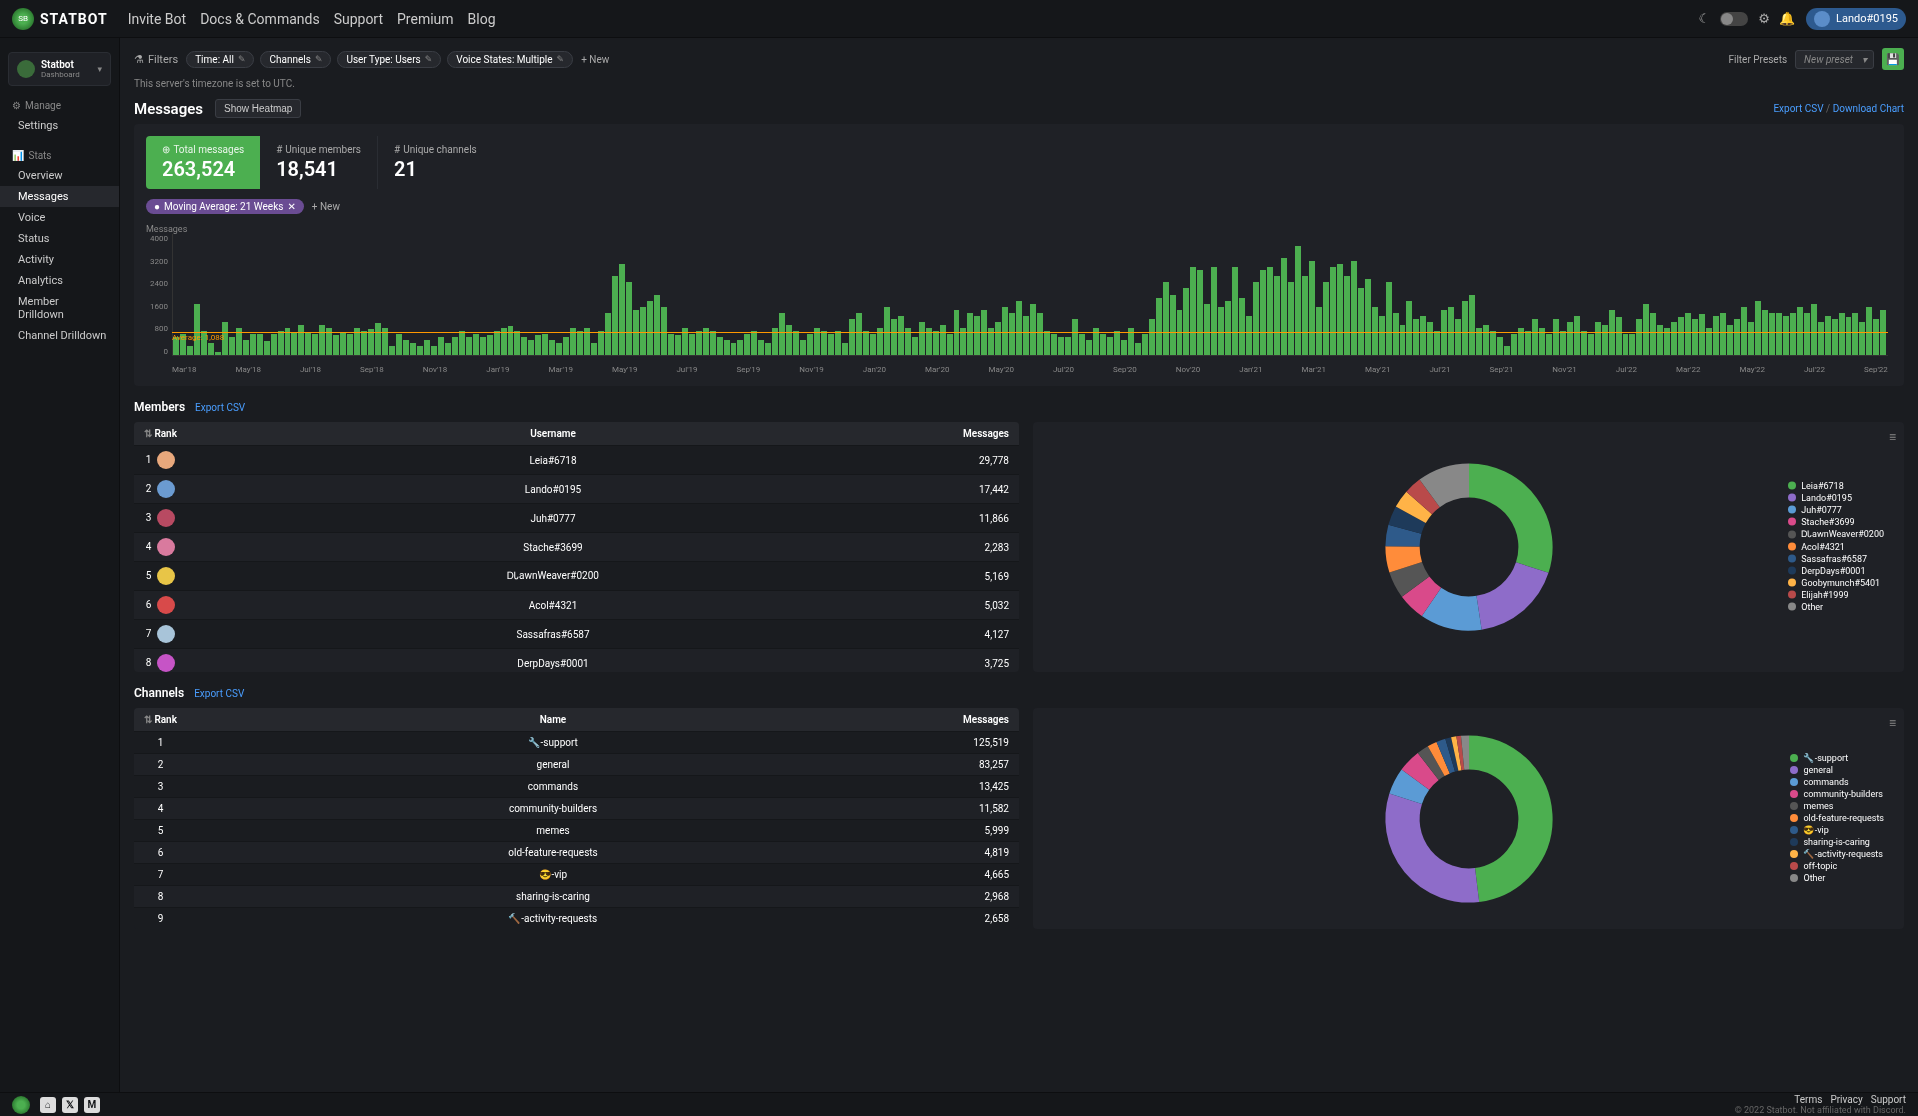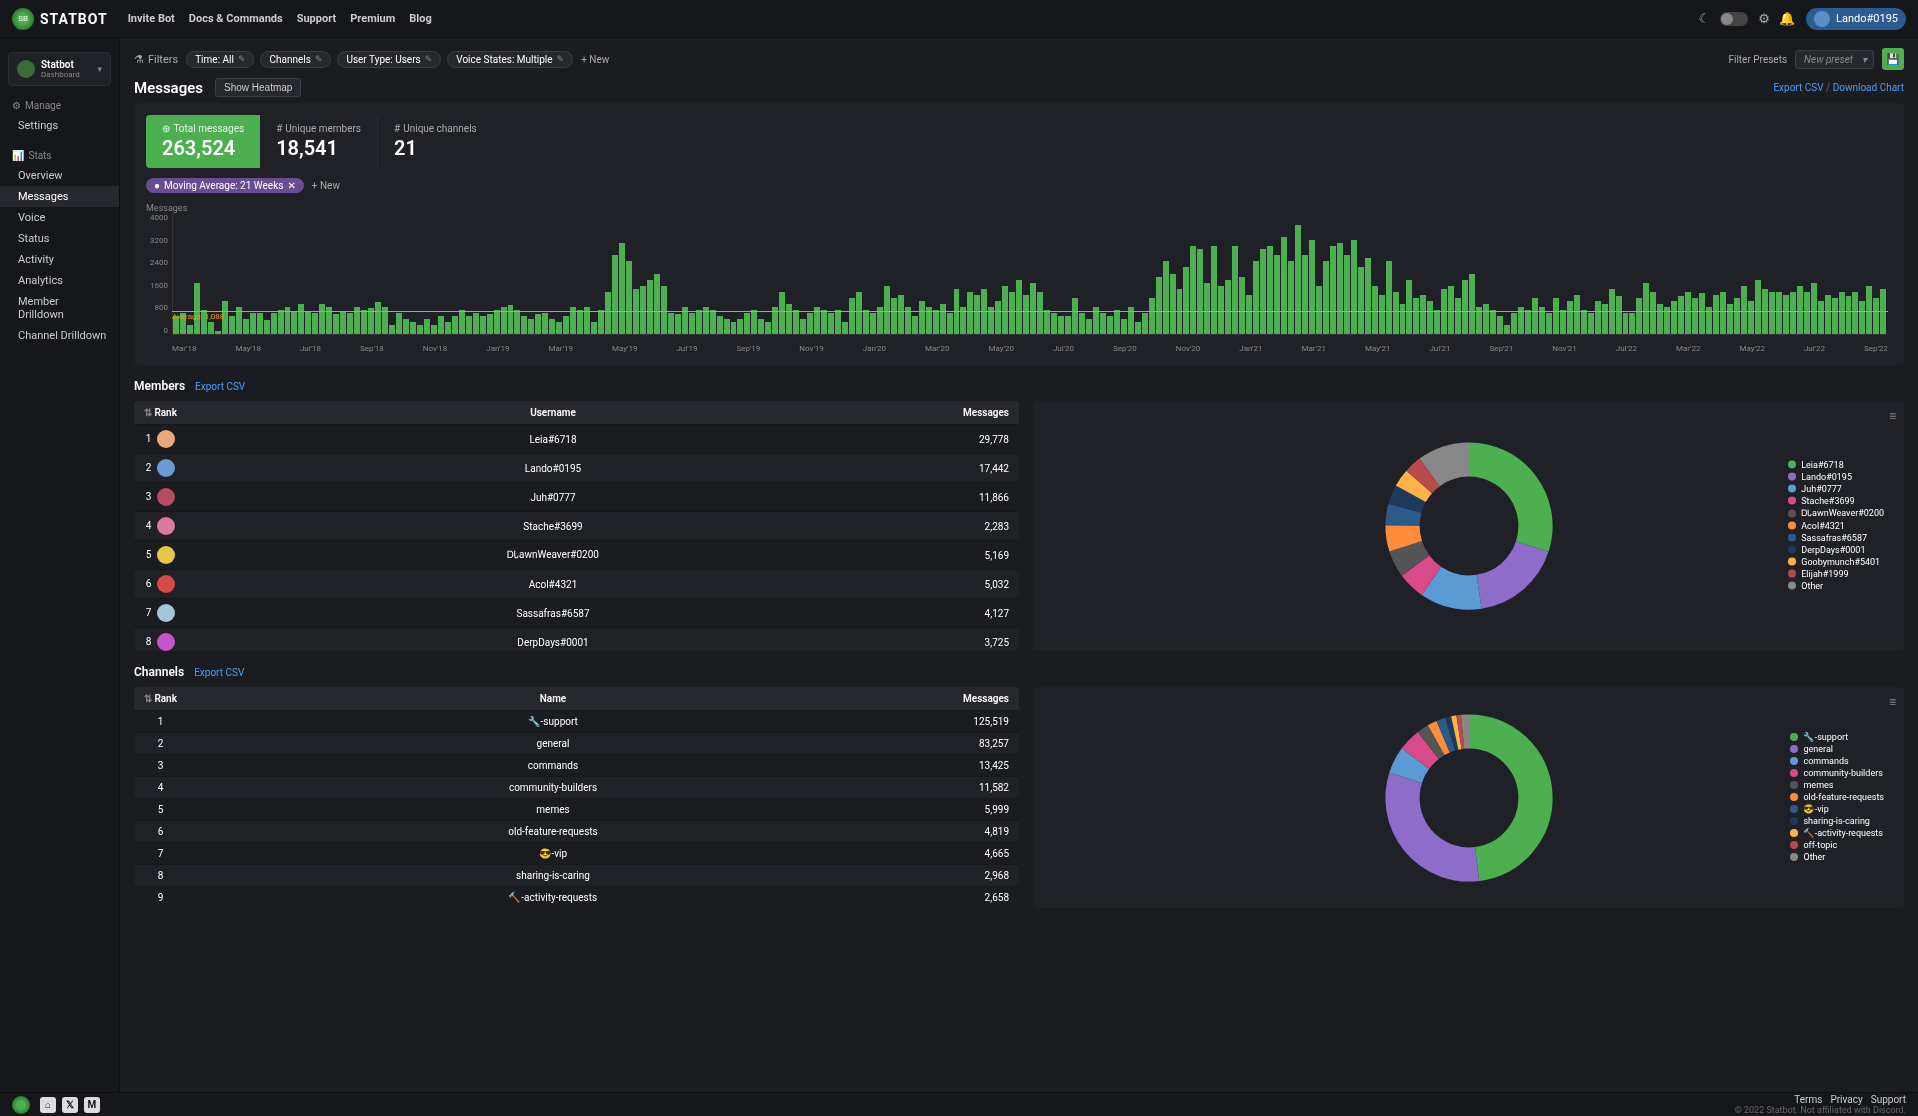--- a/index.html
+++ b/index.html
@@ -2,21 +2,21 @@
 <html><head>
 <meta charset="utf-8">
 <style>
 * { margin: 0; padding: 0; box-sizing: border-box; }
 body { background: #1a1c20; color: #fff; font-family: -apple-system, BlinkMacSystemFont, "Segoe UI", Roboto, sans-serif; font-size: 12px; }
 .topbar { height: 38px; background: #15171a; display: flex; align-items: center; padding: 0 12px; border-bottom: 1px solid #0d0e10; }
 .logo { display: flex; align-items: center; gap: 6px; margin-right: 20px; }
 .logo-icon { width: 22px; height: 22px; background: radial-gradient(circle, #4caf50 30%, #2e7d32 70%); border-radius: 50%; position: relative; display:flex;align-items:center;justify-content:center;font-size:8px;font-weight:normal;}
 .logo-text { font-weight: 700; font-size: 14px; letter-spacing: 1px; }
 .nav-links { display: flex; gap: 14px; }
-.nav-links a { color: #ccc; text-decoration: none; font-size: 11px; font-weight: bold; }
+.nav-links a { color: #ccc; text-decoration: none; font-size: 14px; }
 .topbar-right { margin-left: auto; display: flex; align-items: center; gap: 10px; }
 .toggle { width: 28px; height: 14px; background: #444; border-radius: 7px; position: relative; }
 .toggle::after { content:''; position:absolute; width:12px; height:12px; background:#888; border-radius:50%; top:1px; left:1px; }
 .icon-btn { color: #aaa; cursor: pointer; font-size: 13px; }
 .user-chip { display: flex; align-items: center; gap: 6px; background: #2d5a8f; padding: 3px 8px; border-radius: 12px; font-size: 11px; }
 .user-av { width:16px; height:16px; background:#5b8dc9; border-radius:50%; }
 .container { display: flex; height: calc(100vh - 38px - 24px); }
 .sidebar { width: 120px; background: #15171a; padding: 8px 0; border-right: 1px solid #0d0e10; overflow-y:auto;}
 .server-sel { margin: 6px 8px; background: #1f2126; border-radius: 4px; padding: 6px 8px; display: flex; align-items: center; gap: 6px; border:1px solid #2a2d33;}
 .server-sel .sicon { width:18px; height:18px; background:#3a6b3a; border-radius:50%; flex-shrink:0;}
@@ -181,20 +181,21 @@
         </div>
       <span class="new-chip">+ New</span>
       <div class="preset-row">
         <span style="color:#aaa;font-size:10px">Filter Presets</span>
         <div class="preset-sel"><span>New preset</span><span style="position:absolute;right:6px">▾</span></div>
         <div class="save-btn">
             <span>💾</span>
           </div>
       </div>
     </div>
+    <div class="tz-note">This server's timezone is set to UTC.</div>
 
     <div class="section-head">
       <h2>Messages</h2>
       <button class="heatmap-btn">Show Heatmap</button>
       <div class="export-row" style="margin-left:auto">
         <a href="#">Export CSV</a>
         <span style="color:#666"> / </span>
         <a href="#">Download Chart</a>
       </div>
     </div>

